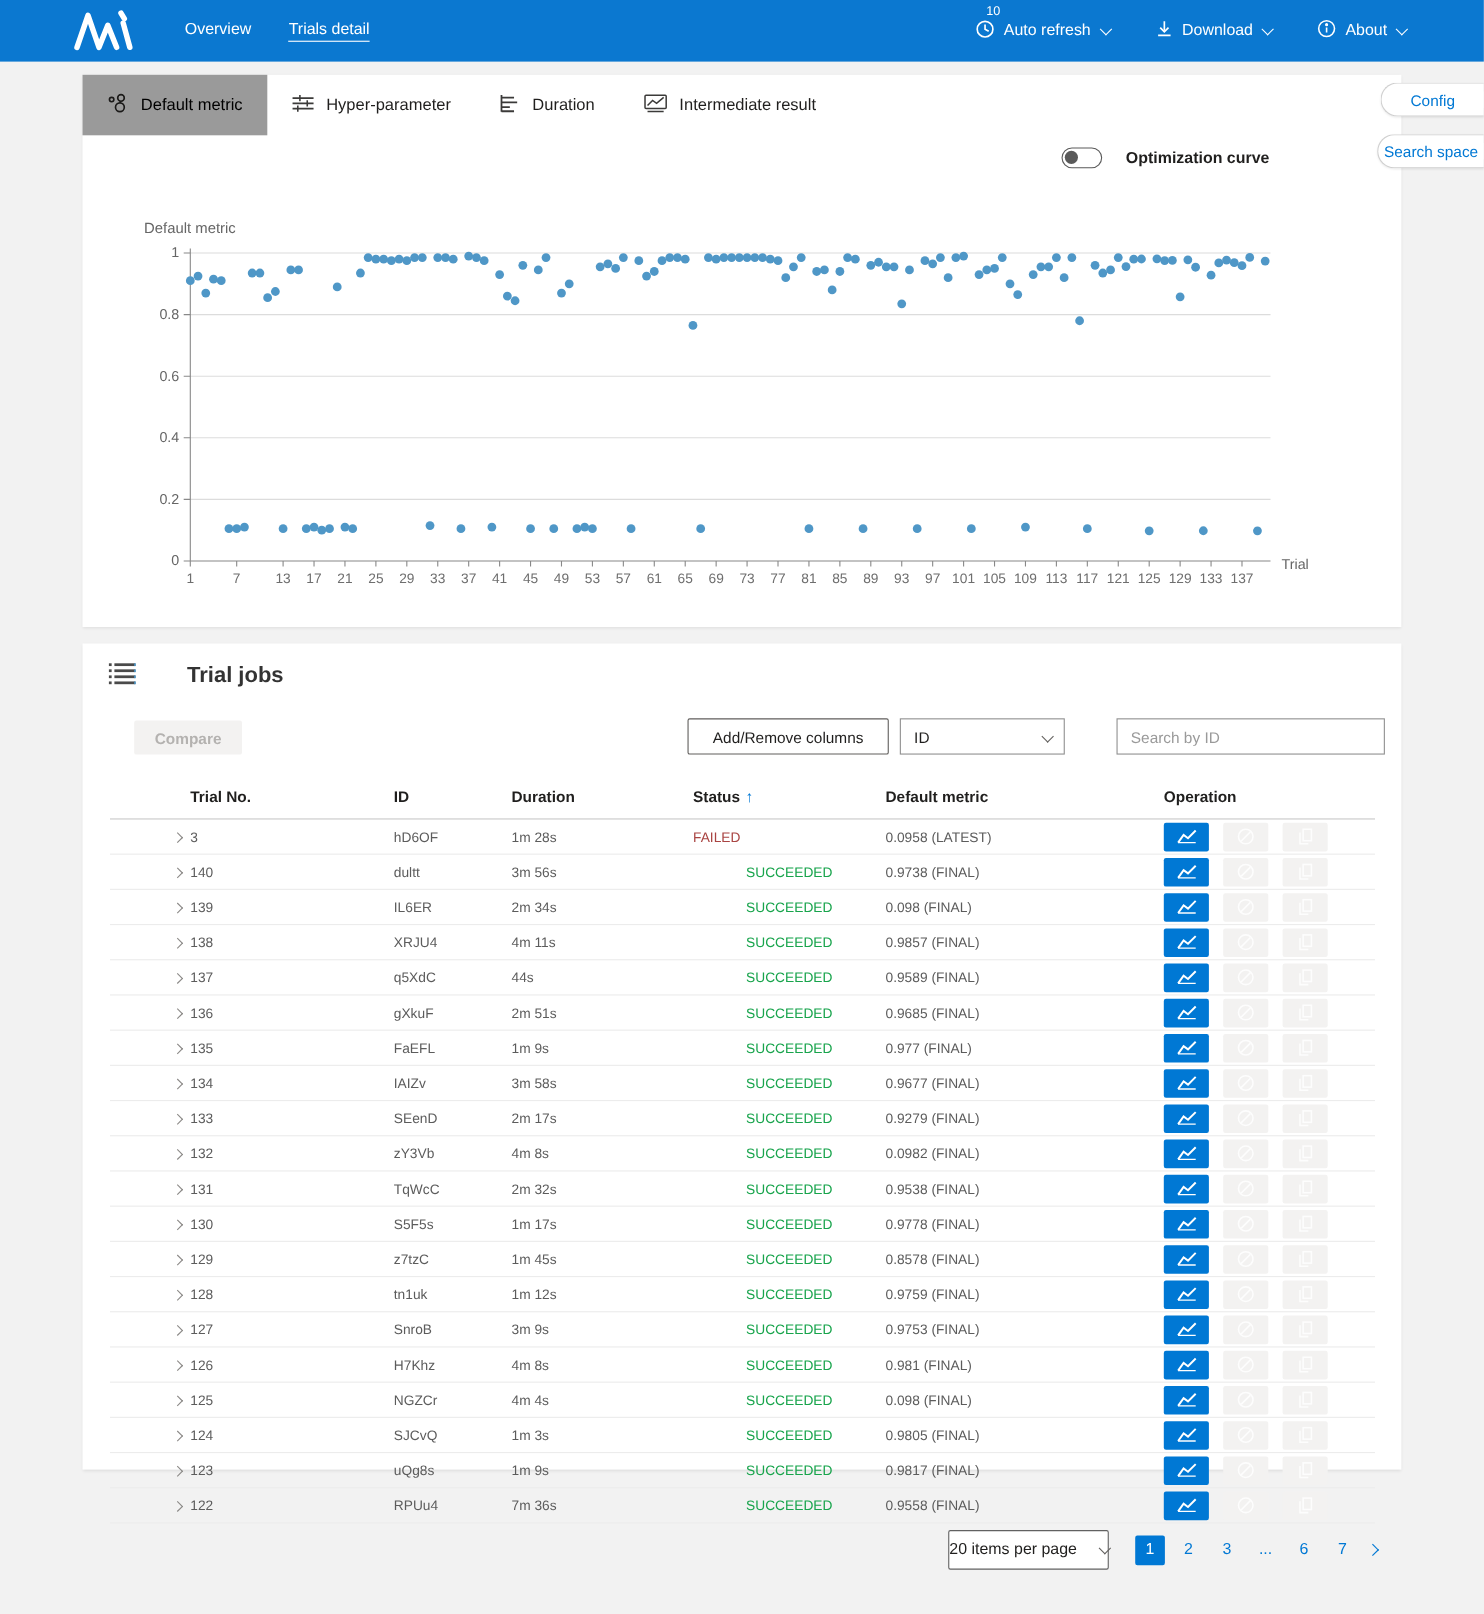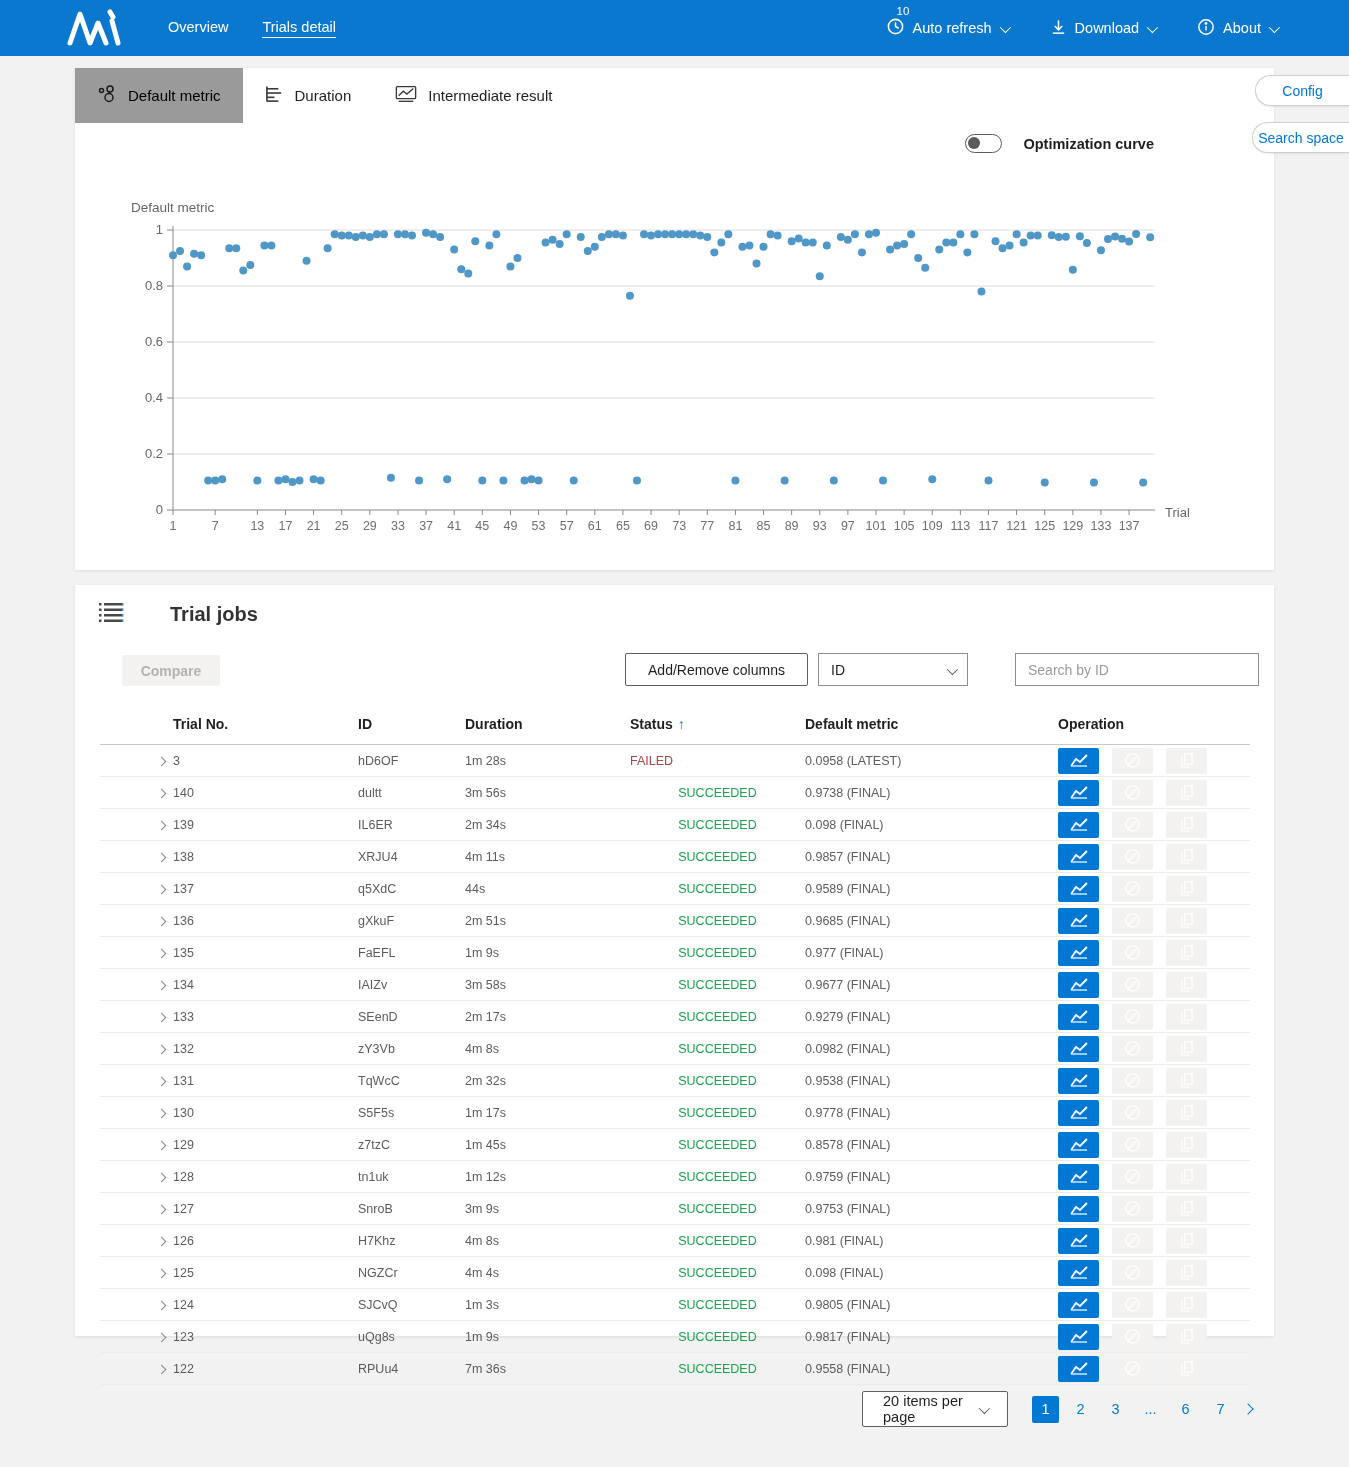--- a/index.html
+++ b/index.html
@@ -99,21 +99,21 @@
   .status-SUCCEEDED { color:#18a44c;text-align:center; }
   .status-FAILED { color:#a94442; }
   .op-cell { display:flex; gap:13px; }
   .op-btn { width:41px; height:26px; border:none; border-radius:2px; display:flex; align-items:center; justify-content:center; cursor:pointer; padding:0; }
   .op-btn.primary { background:#0078d4; }
   .op-btn.ghost { background:#f3f2f1; }
   
   .pagination { position:absolute; top:806px; left:787px; display:flex; align-items:center; }
   .per-page {
     width:146px; height:36px; border:1px solid #616161; border-radius:2px; background:#fff;
-    display:flex; align-items:center; padding:0 20px; font-size:14.5px; color:#201f1e; cursor:pointer;
+    display:flex; align-items:center; padding:0 0; font-size:14.5px; color:#201f1e; cursor:pointer;
   }
   .per-page .chev { margin-left:auto; }
   .pages { display:flex; align-items:center; gap:8px; margin-left:24px; }
   .page { min-width:27px; height:27px; display:flex; align-items:center; justify-content:center; color:#0078d4; font-size:14.5px; cursor:pointer; border-radius:2px; }
   .page.active { background:#0078d4; color:#fff; }
   .page.ellipsis { cursor:default; }
   .next-arrow { width:8px; height:8px; border-top:1.6px solid #0078d4; border-right:1.6px solid #0078d4; transform:rotate(45deg); margin-left:10px; cursor:pointer; }
   .chev-down { display:inline-block; width:8px; height:8px; border-right:1.4px solid currentColor; border-bottom:1.4px solid currentColor; transform:rotate(45deg) translateY(-2px); }
 </style>
 </head>
@@ -173,20 +173,33 @@
     <div class="tab active">
       <span>
         <svg width="20" height="20" viewBox="0 0 20 20" fill="none" stroke="#1b1a19" stroke-width="1.5">
           <circle cx="4.5" cy="6.5" r="2"></circle>
             <circle cx="13" cy="5" r="3"></circle>
             <circle cx="12" cy="13.5" r="4"></circle>
             <line x1="12.6" y1="8" x2="12.2" y2="9.5"></line>
         </svg>
       </span>
       <span>Default metric</span>
+    </div>
+    <div class="tab">
+      <span>
+        <svg width="21" height="20" viewBox="0 0 22 20" fill="none" stroke="#3b3a39" stroke-width="1.5">
+          <line x1="1" y1="5" x2="21" y2="5"></line>
+            <line x1="1" y1="10" x2="21" y2="10"></line>
+            <line x1="1" y1="15" x2="21" y2="15"></line>
+          <line x1="8" y1="2" x2="8" y2="8"></line>
+            <line x1="15" y1="7" x2="15" y2="13"></line>
+            <line x1="6" y1="12" x2="6" y2="18"></line>
+        </svg>
+      </span>
+      <span>Hyper-parameter</span>
     </div>
     <div class="tab">
       <span>
         <svg width="19" height="20" viewBox="0 0 20 20" fill="none" stroke="#3b3a39" stroke-width="1.7">
           <line x1="2" y1="2" x2="2" y2="18"></line>
             <line x1="2" y1="4.5" x2="14" y2="4.5"></line>
             <line x1="2" y1="9" x2="17" y2="9"></line>
             <line x1="2" y1="13.5" x2="10" y2="13.5"></line>
             <line x1="2" y1="17.5" x2="14" y2="17.5"></line>
         </svg>

